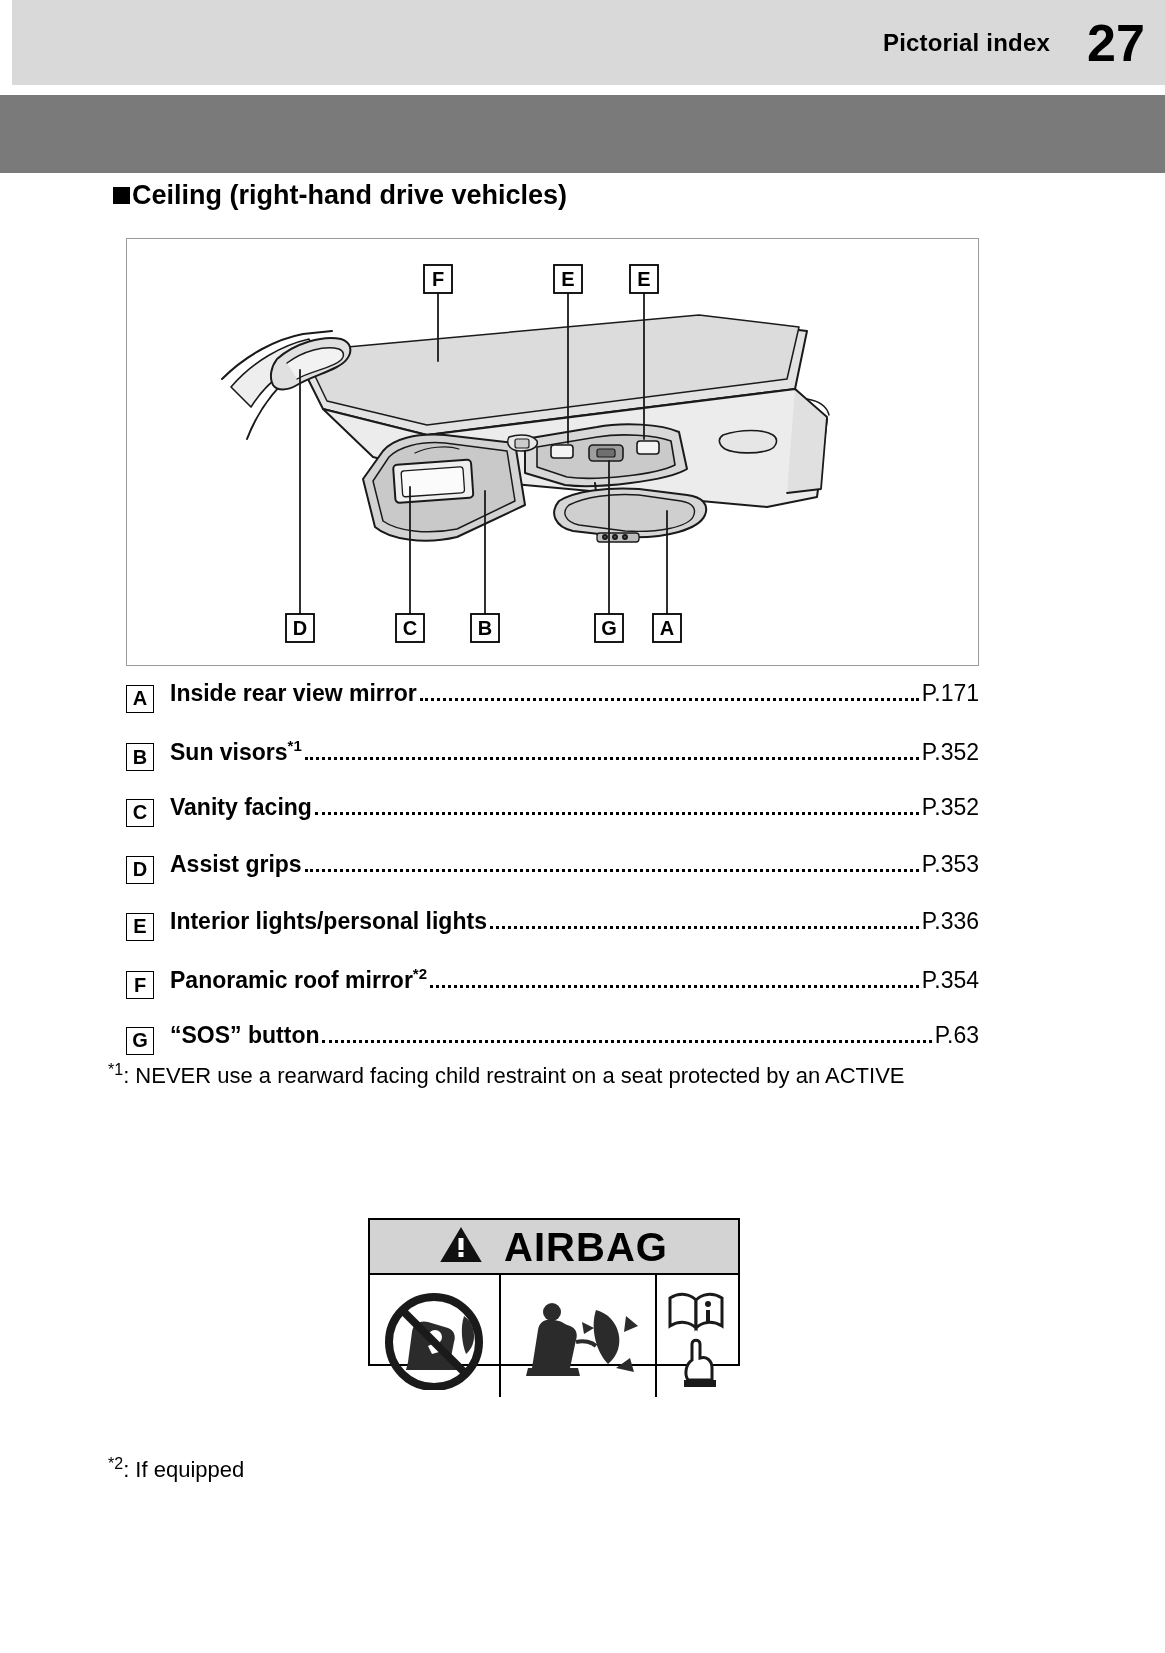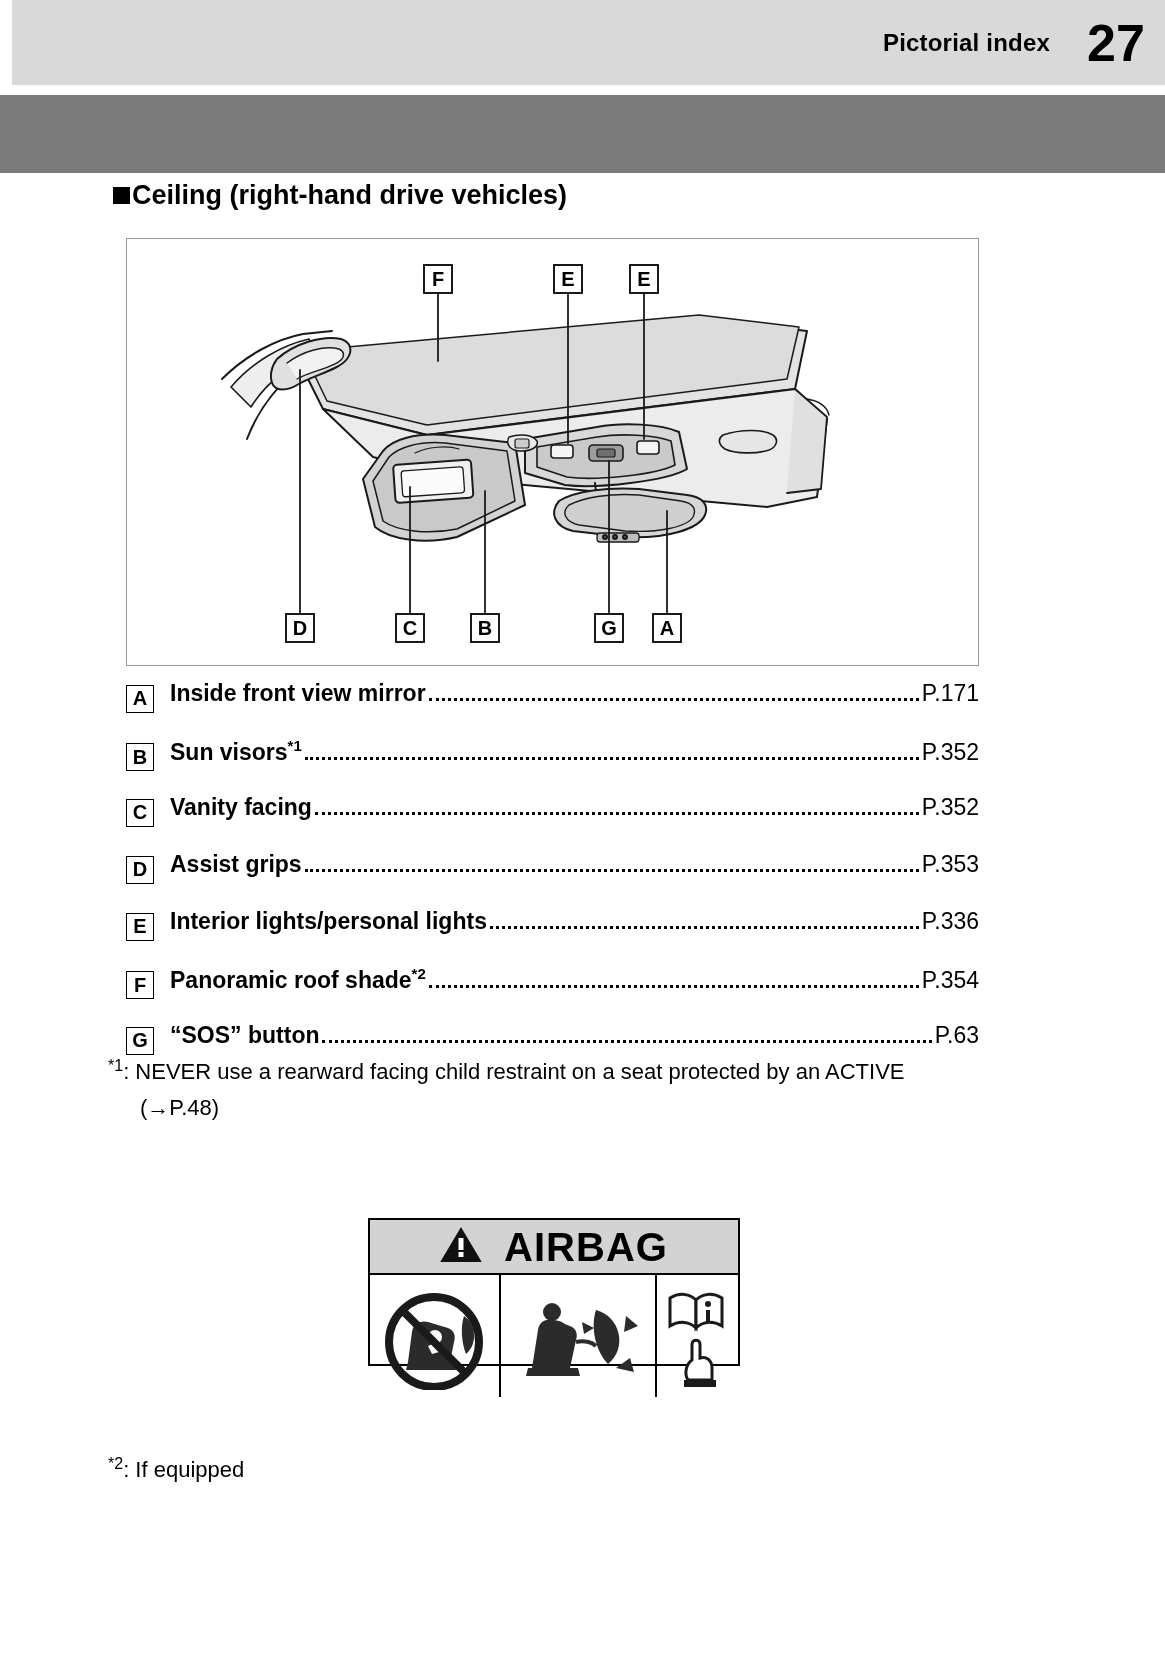--- a/index.html
+++ b/index.html
@@ -131,21 +131,21 @@
     margin-left: 1px;
   }
 
   
   .footnote1 {
     position: absolute;
     left: 108px;
     top: 1048px;
     width: 880px;
     font-size: 22px;
-    line-height: 36px;
+    line-height: 44px;
   }
   .footnote1 .fn-mark {
     font-size: 16px;
     vertical-align: super;
   }
   .fn-indent {
     display: block;
     padding-left: 32px;
   }
   .footnote2 {
@@ -302,21 +302,21 @@
       <rect x="526" y="375" width="28" height="28" fill="#fff" stroke="#000" stroke-width="1.8"></rect>
       <text x="540" y="396">A</text>
     </g>
   </svg>
 </div>
 
 <div class="index-list">
 
   <div class="index-row">
     <span class="tagbox">A</span>
-    <span class="row-label"><span>Inside front view mirror</span></span>
+    <span class="row-label"><span>Inside rear view mirror</span></span>
     <span class="dots"></span>
     <span class="row-page">P.171</span>
   </div>
 
   <div class="index-row">
     <span class="tagbox">B</span>
     <span class="row-label"><span>Sun visors</span><sup>*1</sup></span>
     <span class="dots"></span>
     <span class="row-page">P.352</span>
   </div>
@@ -337,36 +337,35 @@
 
   <div class="index-row">
     <span class="tagbox">E</span>
     <span class="row-label"><span>Interior lights/personal lights</span></span>
     <span class="dots"></span>
     <span class="row-page">P.336</span>
   </div>
 
   <div class="index-row">
     <span class="tagbox">F</span>
-    <span class="row-label"><span>Panoramic roof shade</span><sup>*2</sup></span>
+    <span class="row-label"><span>Panoramic roof mirror</span><sup>*2</sup></span>
     <span class="dots"></span>
     <span class="row-page">P.354</span>
   </div>
 
   <div class="index-row">
     <span class="tagbox">G</span>
     <span class="row-label"><span>“SOS” button</span></span>
     <span class="dots"></span>
     <span class="row-page">P.63</span>
   </div>
 </div>
 
 <div class="footnote1">
   <span class="fn-mark">*1</span><span>: NEVER use a rearward facing child restraint on a seat protected by an ACTIVE</span>
-  <span class="fn-indent">(→P.48)</span>
 </div>
 
 <div class="airbag-label">
   <div class="airbag-top">
     <span>
       <svg width="42" height="38" viewBox="0 0 42 38">
         <path d="M21,3 L40,35 L2,35 Z" fill="#111" stroke="#111" stroke-width="2"></path>
         <rect x="18.5" y="12" width="5" height="12" fill="#fff"></rect>
         <rect x="18.5" y="26" width="5" height="5" fill="#fff"></rect>
       </svg>

